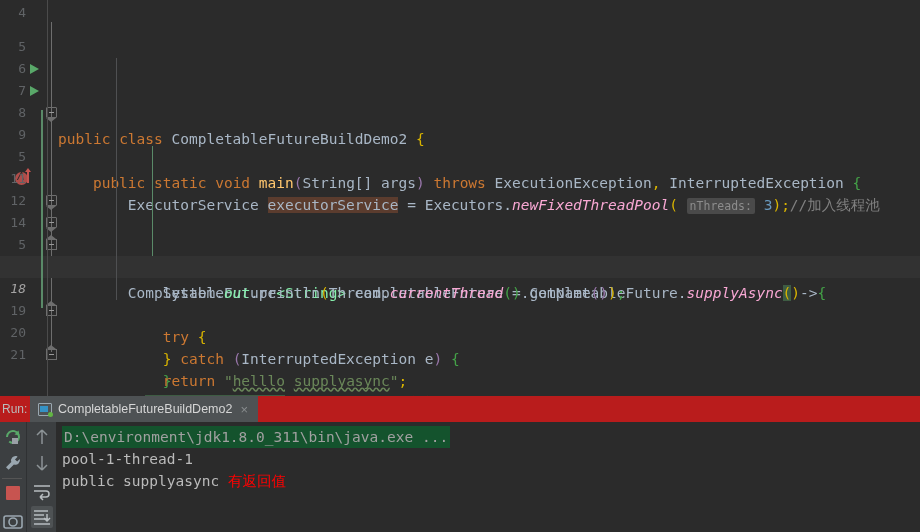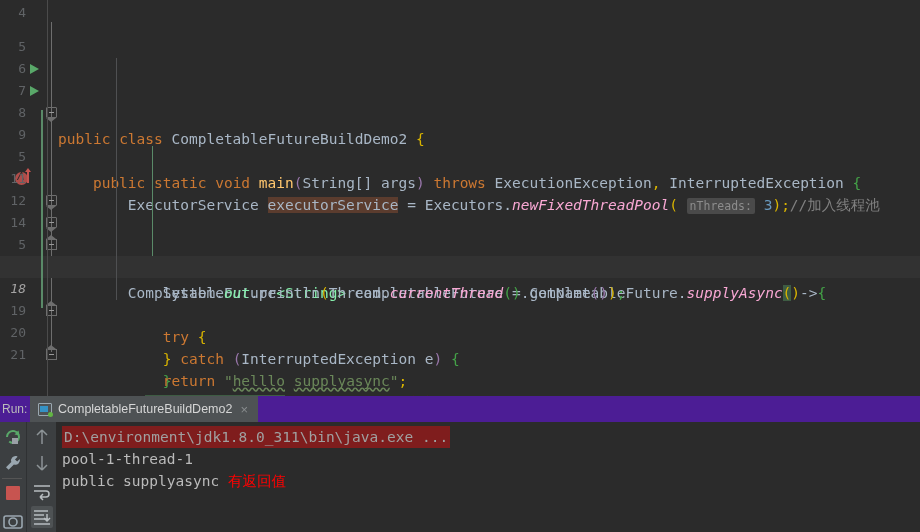--- a/index.html
+++ b/index.html
@@ -242,21 +242,21 @@
     left: 0; top: 396px;
     width: 920px;
     height: 136px;
     background: #3c3f41;
   }
   .tabbar {
     position: absolute;
     left: 0; top: 0;
     width: 920px;
     height: 26px;
-    background: #4c1d95;
+    background: #b91c1c;
   }
   .run-label {
     position: absolute;
     left: 2px; top: 0;
     width: 32px;
     height: 26px;
     line-height: 26px;
     color: #bbbbbb;
     font-size: 12px;
     font-family: "Liberation Sans", sans-serif;
@@ -347,21 +347,21 @@
   .cline {
     height: 22px;
     line-height: 22px;
     font-size: 14.5px;
     white-space: pre;
     color: #bbbbbb;
     padding-left: 6px;
   }
   .cmdline {
     color: #a0a0a0;
-    background: #7f1d1d;
+    background: #14532d;
     display: inline-block;
     padding: 0 2px;
   }
   .cred { color: #ff0000; }
 
   .split-grip {
     position: absolute;
     left: 0;
     top: 0;
     width: 920px;

